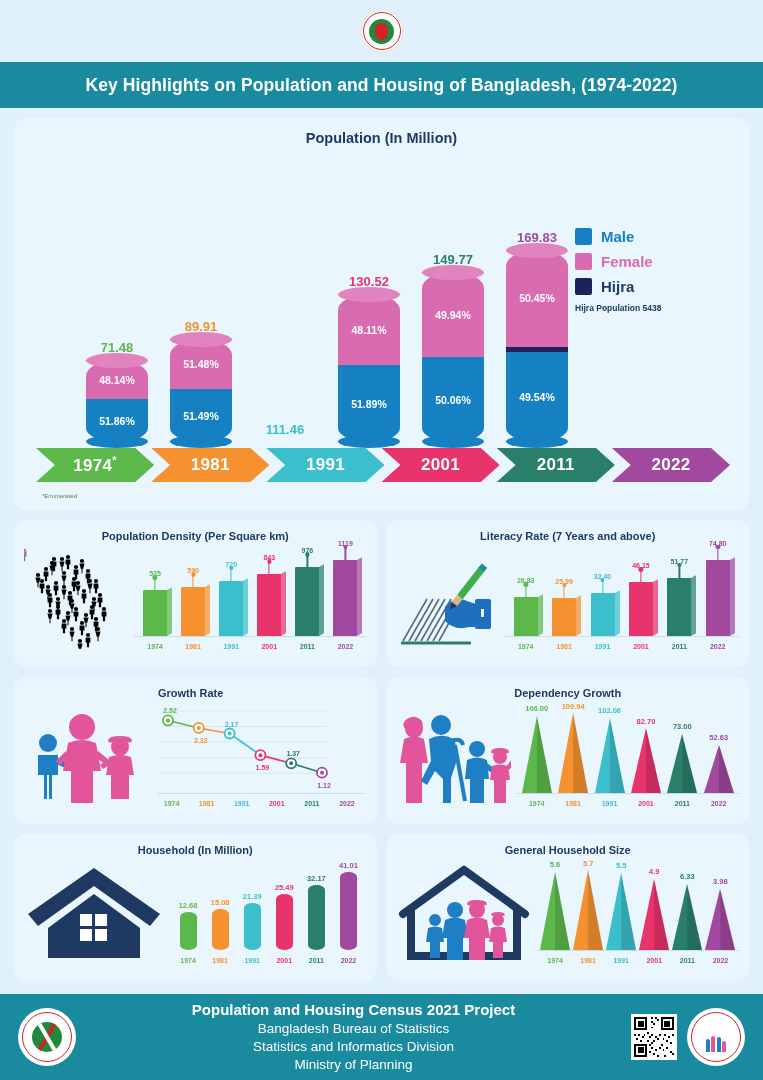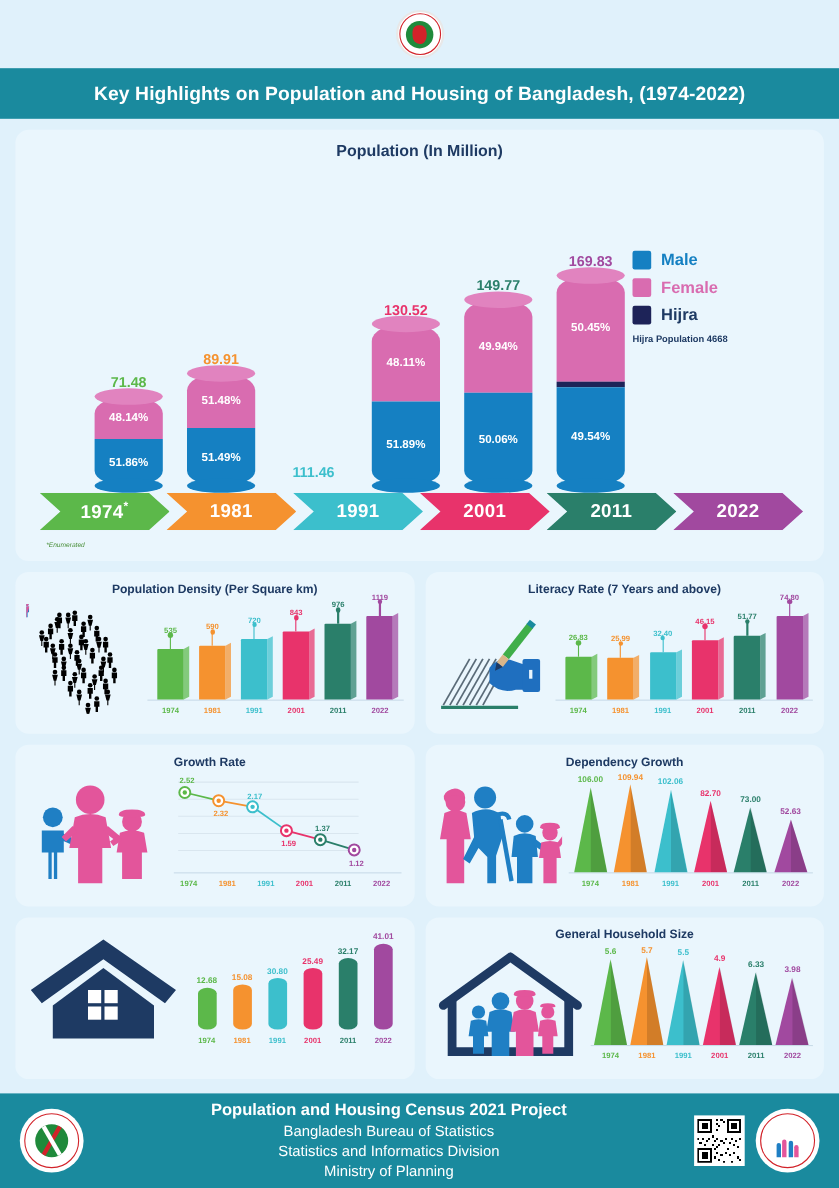--- a/index.html
+++ b/index.html
@@ -205,21 +205,21 @@
           <div class="legend-lb" style="color:#1580c2">Male</div>
         </div>
         <div class="legend-row">
           <div class="legend-sw" style="background:#d96cb0"></div>
           <div class="legend-lb" style="color:#d96cb0">Female</div>
         </div>
         <div class="legend-row">
           <div class="legend-sw" style="background:#1d2358"></div>
           <div class="legend-lb" style="color:#1e3a63">Hijra</div>
         </div>
-        <div class="legend-note">Hijra Population 4668</div>
+        <div class="legend-note">Hijra Population 5438</div>
       </div>
 
       <div class="years" id="yearArrows">
           <div class="yr">
             <div class="shape" style="background:#5cb84a"></div>
             <div class="lbl">1974<span class="star">*</span></div>
           </div>
           <div class="yr">
             <div class="shape" style="background:#f5922f"></div>
             <div class="lbl">1981</div>
@@ -617,20 +617,21 @@
                 <span style="color:#a1499f">2022</span>
               </div>
             </div>
         </div>
       </div>
     </div>
 
     <div class="grid">
 
       <div class="panel half">
+        <div class="panel-title">Household (In Million)</div>
         <div class="mini">
           <div class="art" style="width:144px;height:104px">
             <svg width="140" height="100" viewBox="0 0 140 100">
               <path d="M70 6 L136 52 L126 64 L70 24 L14 64 L4 52 Z" fill="#1e3a63"></path>
               <path d="M70 32 L116 66 V96 H24 V66 Z" fill="#1e3a63"></path>
               <rect x="56" y="52" width="12" height="12" fill="#fff"></rect>
               <rect x="71" y="52" width="12" height="12" fill="#fff"></rect>
               <rect x="56" y="67" width="12" height="12" fill="#fff"></rect>
               <rect x="71" y="67" width="12" height="12" fill="#fff"></rect>
             </svg>
@@ -639,21 +640,21 @@
               <div class="cylrow">
                 <div class="mc">
                   <div class="val" style="color:#5cb84a">12.68</div>
                   <div class="cyl2" style="height:37.933187027554254px;background:#5cb84a"></div>
                 </div>
                 <div class="mc">
                   <div class="val" style="color:#f5922f">15.08</div>
                   <div class="cyl2" style="height:41.3274811021702px;background:#f5922f"></div>
                 </div>
                 <div class="mc">
-                  <div class="val" style="color:#3cbfcc">30.80</div>
+                  <div class="val" style="color:#3cbfcc">21.39</div>
                   <div class="cyl2" style="height:47.43721043647891px;background:#3cbfcc"></div>
                 </div>
                 <div class="mc">
                   <div class="val" style="color:#e8336b">25.49</div>
                   <div class="cyl2" style="height:56.050231650816876px;background:#e8336b"></div>
                 </div>
                 <div class="mc">
                   <div class="val" style="color:#2a7f6a">32.17</div>
                   <div class="cyl2" style="height:65.49768349183127px;background:#2a7f6a"></div>
                 </div>

